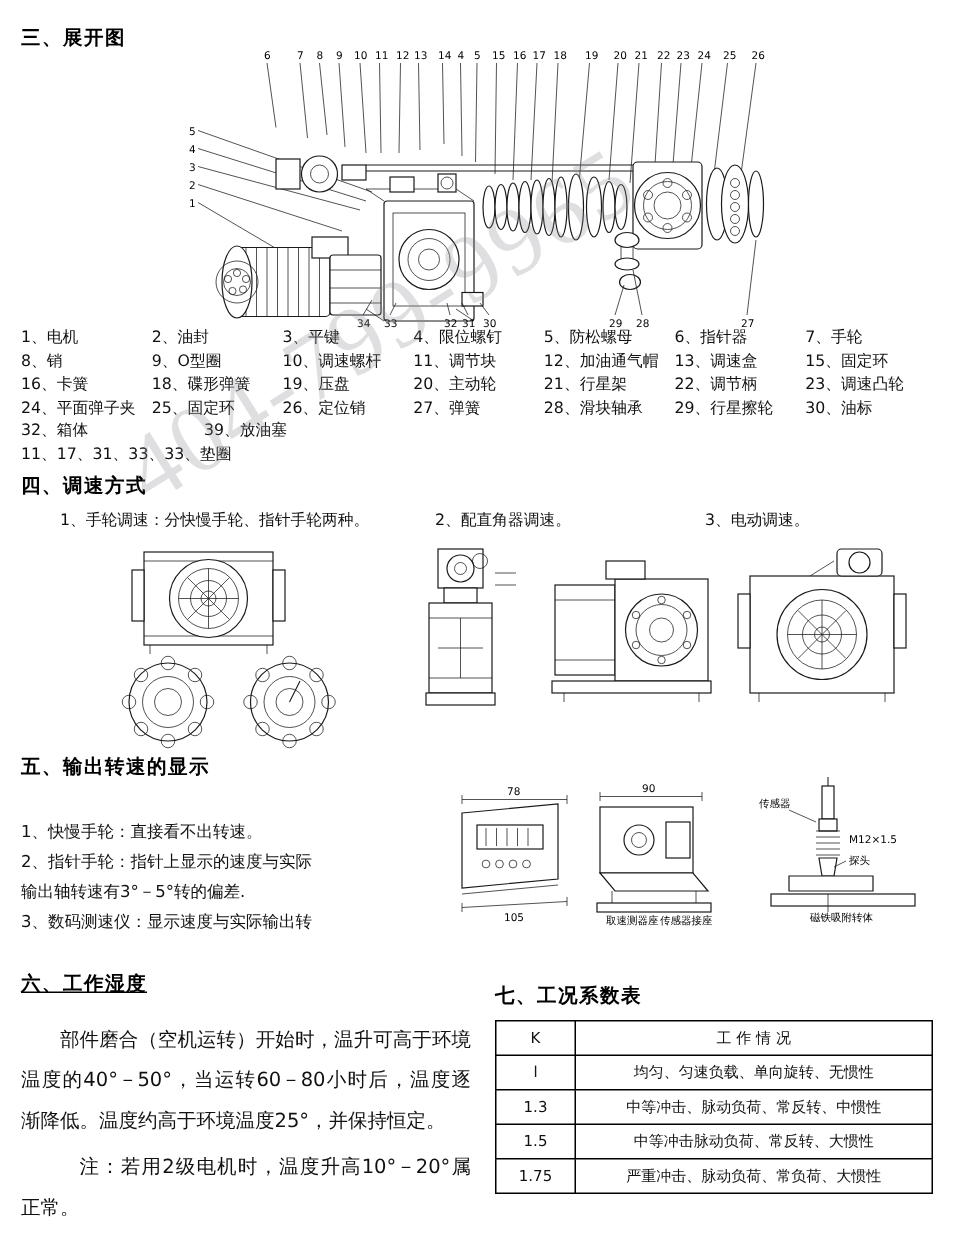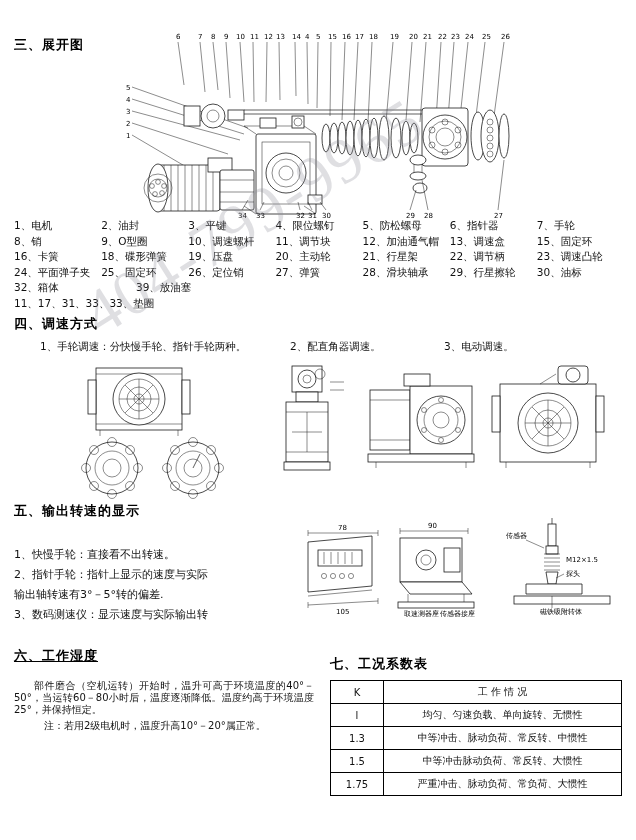--- a/index.html
+++ b/index.html
@@ -25,21 +25,21 @@
     pointer-events:none;
     z-index:5;
   }
 
   .sec-title{
     font-size:13px;font-weight:bold;color:#000;
     letter-spacing:1px;
   }
 
   
-  #sec3{position:absolute;left:14px;top:16px;margin-top:20px;}
+  #sec3{position:absolute;left:14px;top:16px;}
   #diagram-exploded{
     position:absolute;left:8px;top:30px;width:614px;height:180px;
   }
 
   
   #parts-list{
     position:absolute;left:14px;top:218px;width:610px;
     font-size:10.5px;line-height:15.5px;
   }
   #parts-list .row{display:flex;}
@@ -57,21 +57,21 @@
   #sec5-body{
     position:absolute;left:14px;top:545px;width:290px;
     font-size:11px;line-height:20px;
   }
   #sec5-figs{position:absolute;left:300px;top:518px;width:330px;height:110px;}
 
   
   #sec6{position:absolute;left:14px;top:647px;text-decoration:underline;}
   #sec6-body{
     position:absolute;left:14px;top:680px;width:300px;
-    font-size:10px;line-height:12px;text-align:justify;
+    font-size:13px;line-height:27px;text-align:justify;
   }
 
   
   #sec7{position:absolute;left:330px;top:655px;}
   #table-k{
     position:absolute;left:330px;top:680px;width:292px;
     border-collapse:collapse;font-size:10px;
   }
   #table-k td,#table-k th{
     border:1px solid #000;padding:4px 2px;text-align:center;
@@ -309,21 +309,21 @@
     <div class="row">
       <div class="wide">11、17、31、33、33、垫圈</div>
     </div>
   </div>
 
   <div id="sec4" class="sec-title">四、调速方式</div>
 
   <div id="sec4-subs">
     <span class="s" style="left:0px;">1、手轮调速：分快慢手轮、指针手轮两种。</span>
     <span class="s" style="left:250px;">2、配直角器调速。</span>
-    <span class="s" style="left:404px;text-align:right;">3、电动调速。</span>
+    <span class="s" style="left:430px;text-align:right;">3、电动调速。</span>
   </div>
 
   <div id="sec4-figs">
     <svg width="636" height="150" viewBox="0 0 636 150">
 
       <g>
         <rect class="fillw" x="96" y="8" width="86" height="62"></rect>
         <path class="thin" d="M96 14 L182 14 M96 64 L182 64"></path>
         <circle class="fillw" cx="139" cy="39" r="26"></circle>
         <circle class="thin" cx="139" cy="39" r="20"></circle>

